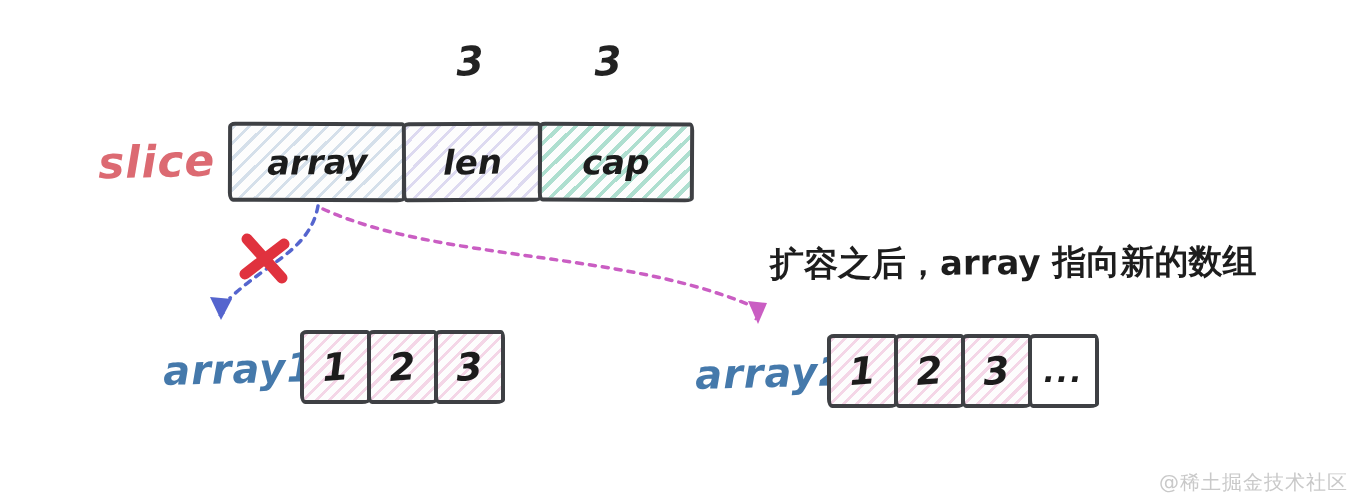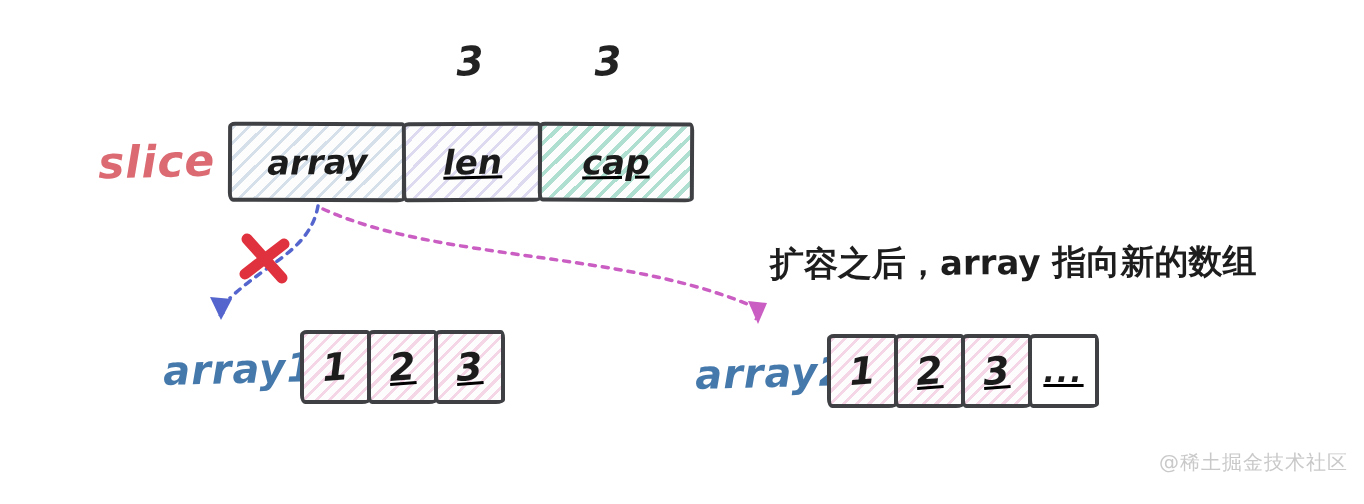--- a/index.html
+++ b/index.html
@@ -28,21 +28,21 @@
 
   
   .struct-row {
     position:absolute; left:228px; top:122px; display:flex; height:80px;
   }
   .cell {
     border:4px solid #3e4044; background:#fdfdfd;
     display:flex; align-items:center; justify-content:center;
     border-radius:7px 4px 9px 5px / 5px 8px 4px 9px;
   }
-  .cell + .cell { margin-left:-4px;text-decoration:underline; }
+  .cell + .cell { margin-left:-4px; }
   .cell-label {
     font-size:34px; font-weight:700; font-style:italic; color:#1c1c1c;
     transform:rotate(-1deg);
   }
   .w-array { width:178px; transform:rotate(0.2deg); }
   .w-len   { width:140px; transform:rotate(-0.3deg); }
   .w-cap   { width:156px; transform:rotate(0.3deg); }
 
   .hatch-blue {
     background-image:repeating-linear-gradient(135deg,
@@ -82,21 +82,21 @@
   .cells-row { position:absolute; display:flex; height:74px; }
   .row-a1 { left:300px; top:330px; }
   .row-a2 { left:827px; top:334px; }
   .cell-sm { width:71px; }
   .cell-sm .cell-label { font-size:38px; transform:rotate(-4deg); }
   .cell-plain { background:#ffffff; }
   .cell-dots .cell-label { font-size:30px; letter-spacing:2px; transform:none; }
 
   
   .watermark {
-    position:absolute; right:16px; bottom:28px;
+    position:absolute; right:16px; bottom:8px;
     font-size:20px; color:#c9c9c9; letter-spacing:1px;
   }
 </style>
 </head>
 <body>
 
 <div class="canvas">
 
   <div class="num-above num-len hand">3</div>
   <div class="num-above num-cap hand">3</div>

